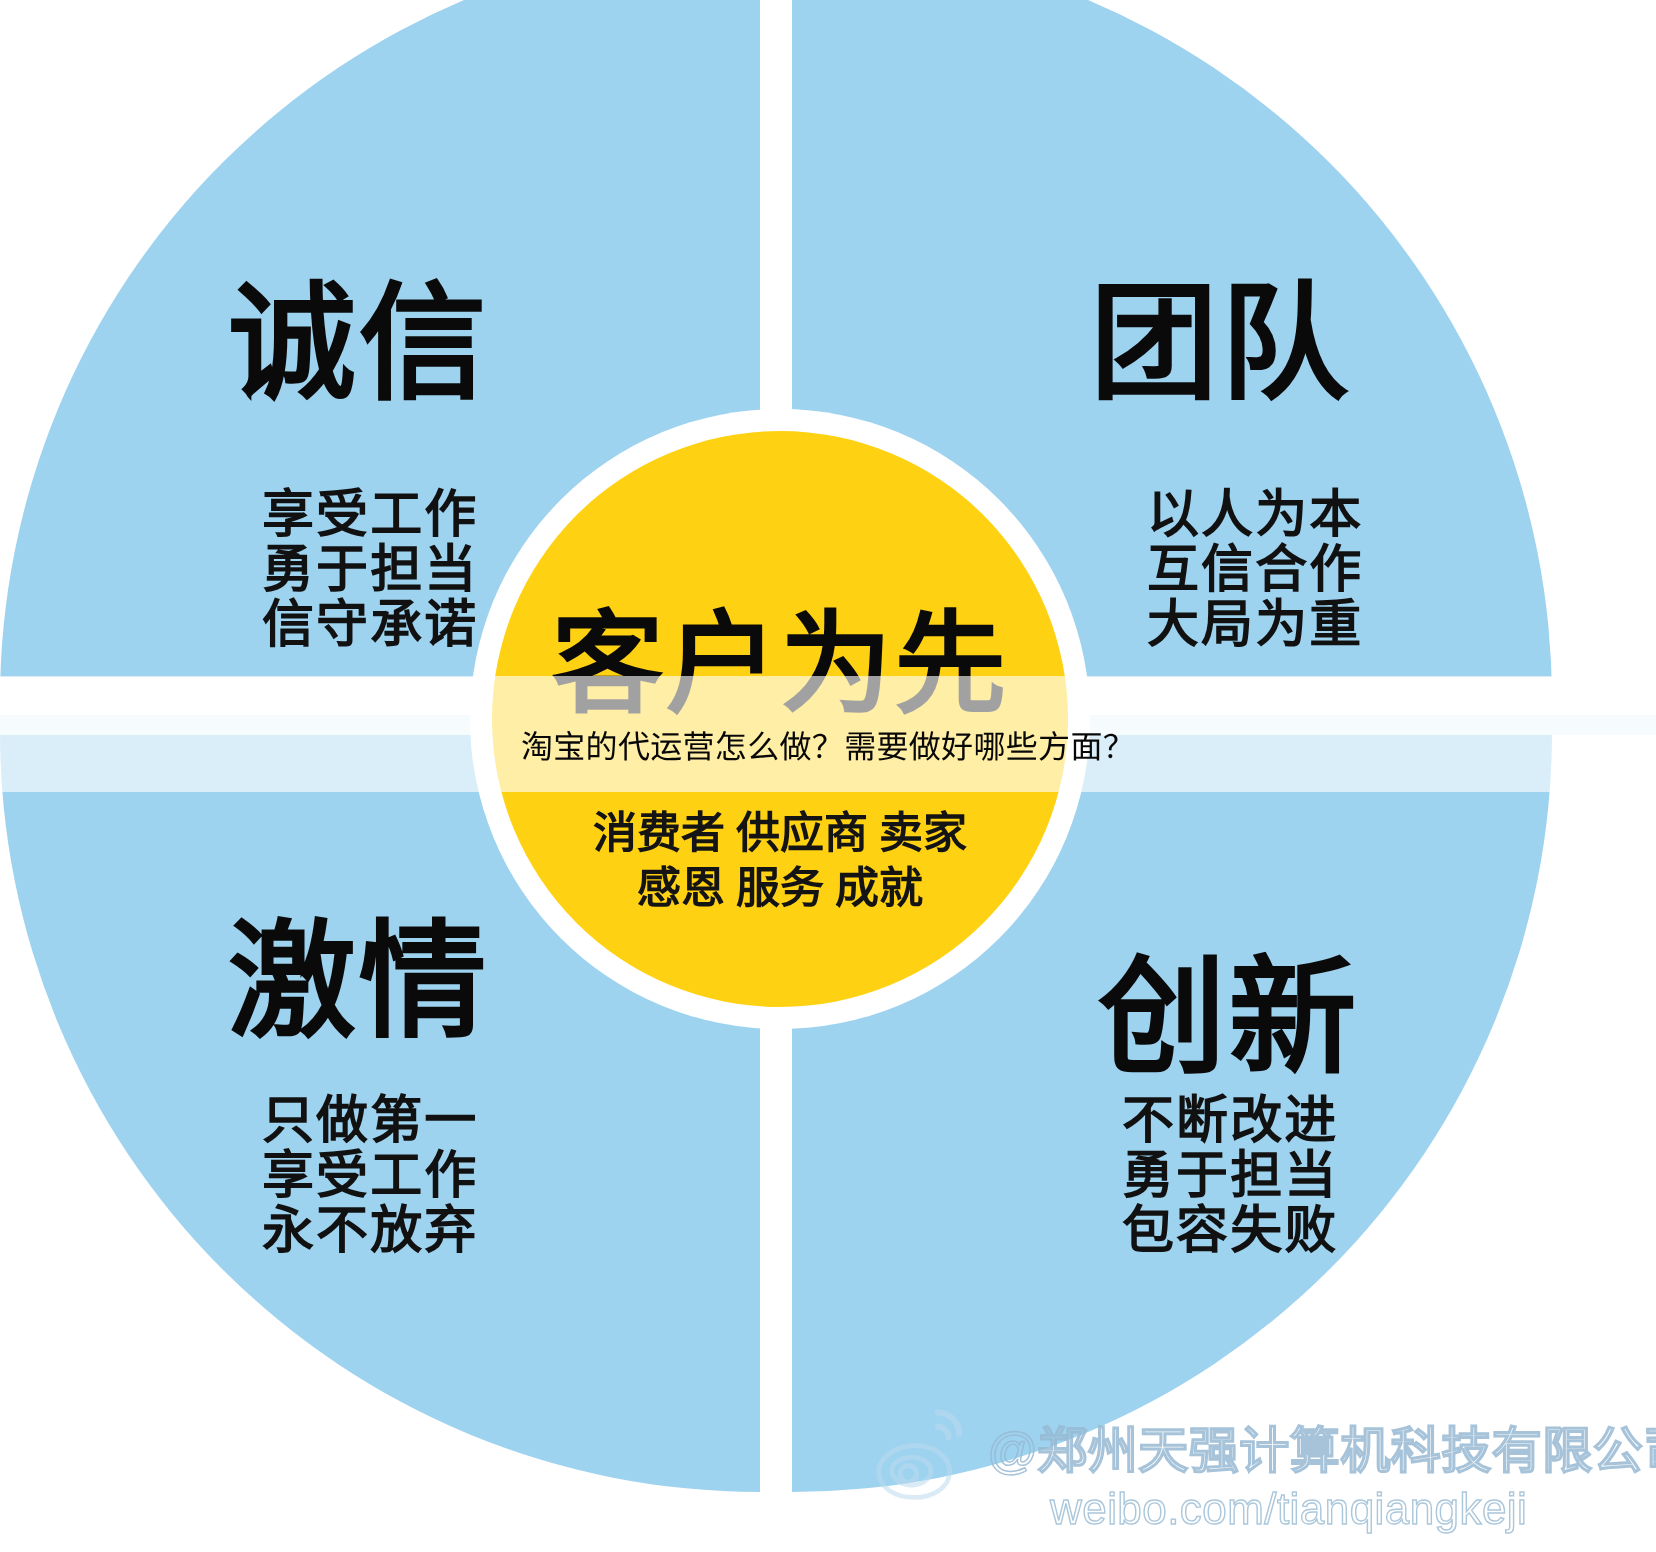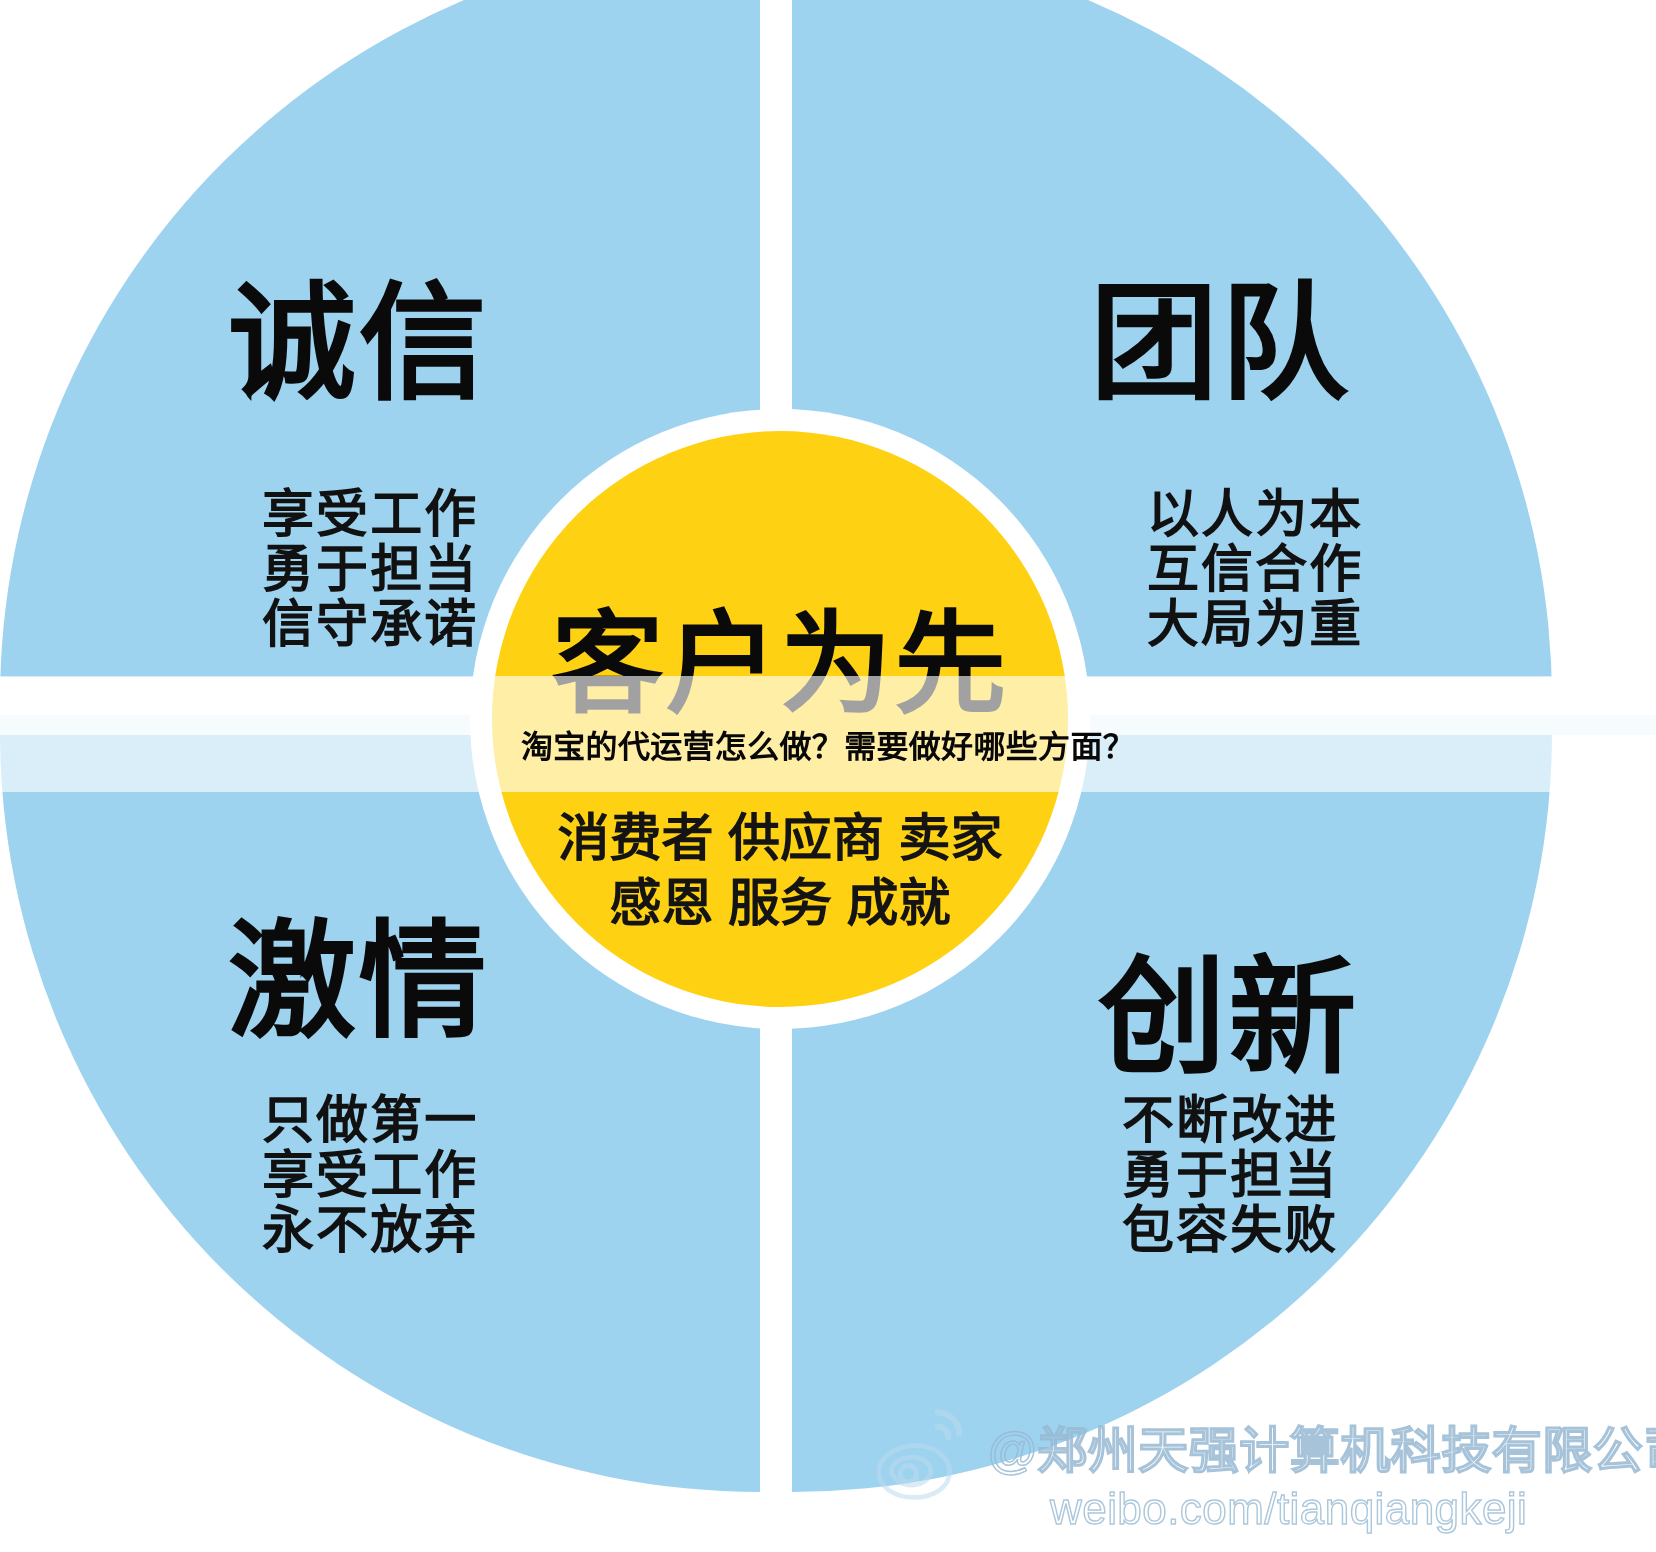--- a/index.html
+++ b/index.html
@@ -128,43 +128,44 @@
     line-height: 1;
     letter-spacing: 0.02em;
     white-space: nowrap;
   }
   .center-sub {
     position: absolute;
     left: 0;
     right: 0;
     top: 375px;
     text-align: center;
-    font-size: 52px;
+    font-size: 44px;
     font-weight: 700;
     color: #141414;
     line-height: 1.25;
     white-space: nowrap;
+    font-family: Liberation Serif, serif;
   }
 
   
   .caption-band {
     position: absolute;
     left: 0px;
     top: 676px;
     width: 1656px;
     height: 116px;
     background: rgba(255,255,255,0.62);
     display: flex;
     align-items: center;
     justify-content: center;
     pointer-events: none;
   }
   .caption-text {
     font-size: 32px;
-    font-weight: 700;
+    font-weight: 400;
     color: #080808;
     letter-spacing: 0.01em;
     white-space: nowrap;
     transform: translateY(10px);
   }
 
   
   .watermark {
     position: absolute;
     left: 860px;

